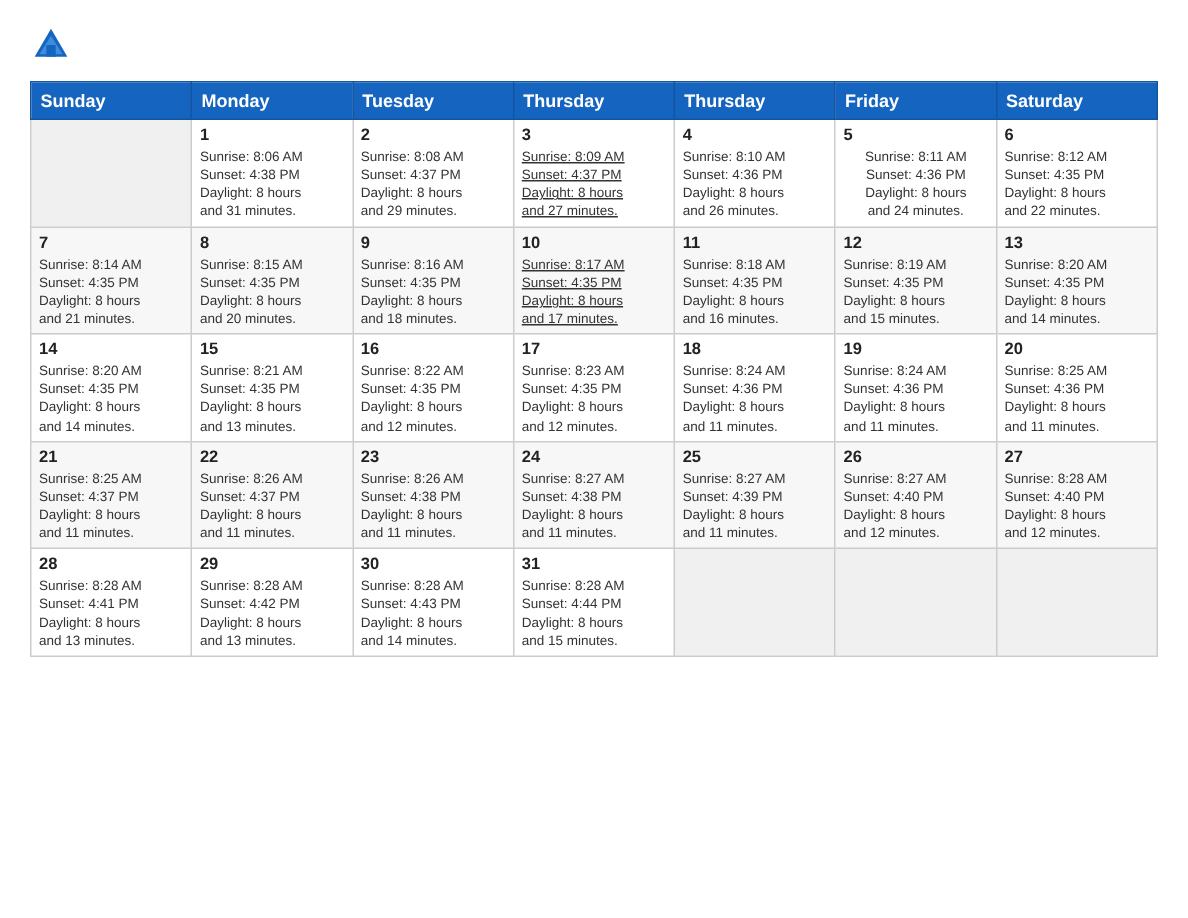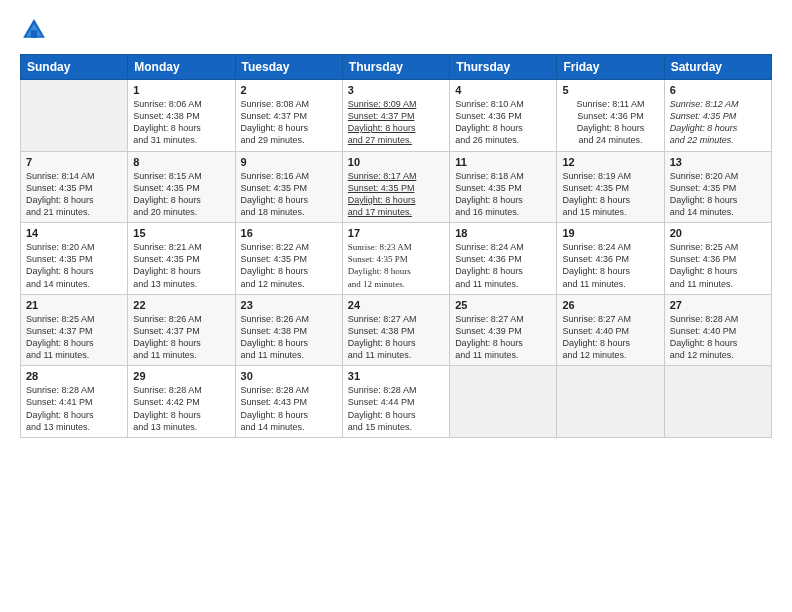--- a/index.html
+++ b/index.html
@@ -171,21 +171,21 @@
           </td>
           <td>
             <span class="day-num">5</span>
             <div class="day-info" style="white-space: pre-line; text-align: center;">Sunrise: 8:11 AM
 Sunset: 4:36 PM
 Daylight: 8 hours
 and 24 minutes.</div>
           </td>
           <td>
             <span class="day-num">6</span>
-            <div class="day-info" style="white-space: pre-line; font-style: italic;">Sunrise: 8:12 AM
+            <div class="day-info" style="white-space: pre-line;">Sunrise: 8:12 AM
 Sunset: 4:35 PM
 Daylight: 8 hours
 and 22 minutes.</div>
           </td>
         </tr>
         <tr>
           <td>
             <span class="day-num">7</span>
             <div class="day-info" style="white-space: pre-line;">Sunrise: 8:14 AM
 Sunset: 4:35 PM
@@ -252,21 +252,21 @@
           </td>
           <td>
             <span class="day-num">16</span>
             <div class="day-info" style="white-space: pre-line;">Sunrise: 8:22 AM
 Sunset: 4:35 PM
 Daylight: 8 hours
 and 12 minutes.</div>
           </td>
           <td>
             <span class="day-num">17</span>
-            <div class="day-info" style="white-space: pre-line; font-family: Liberation Serif, serif;">Sunrise: 8:23 AM
+            <div class="day-info" style="white-space: pre-line;">Sunrise: 8:23 AM
 Sunset: 4:35 PM
 Daylight: 8 hours
 and 12 minutes.</div>
           </td>
           <td>
             <span class="day-num">18</span>
             <div class="day-info" style="white-space: pre-line;">Sunrise: 8:24 AM
 Sunset: 4:36 PM
 Daylight: 8 hours
 and 11 minutes.</div>

